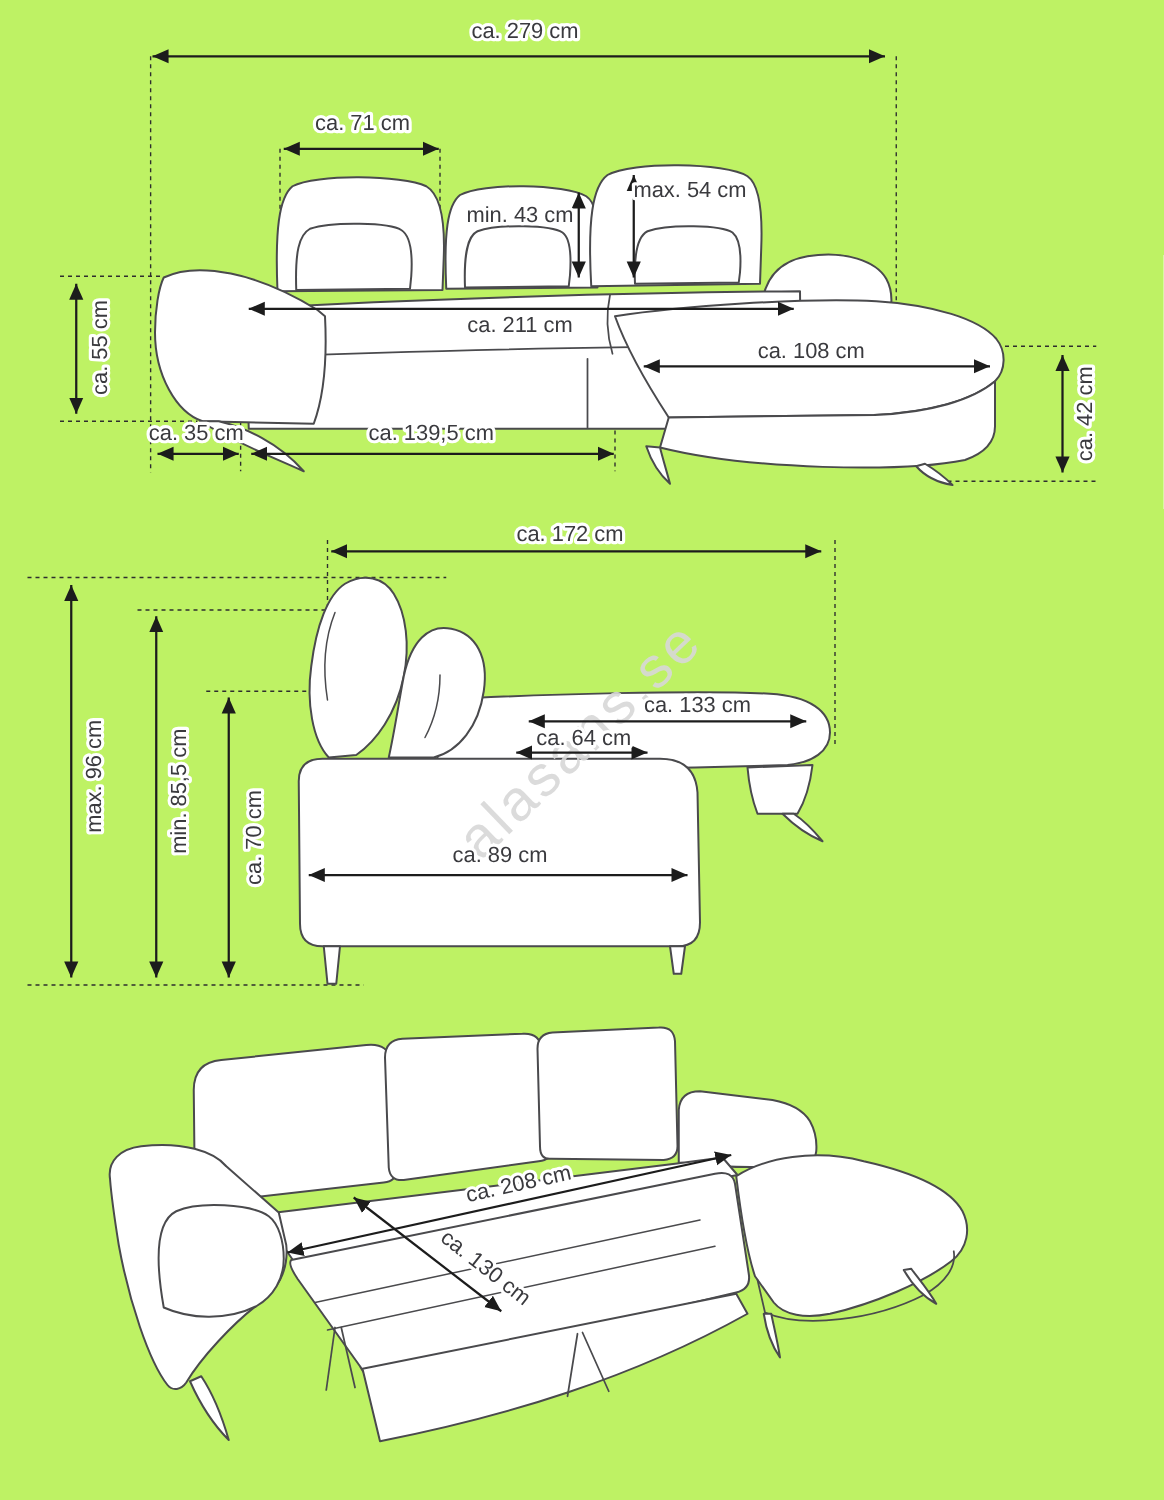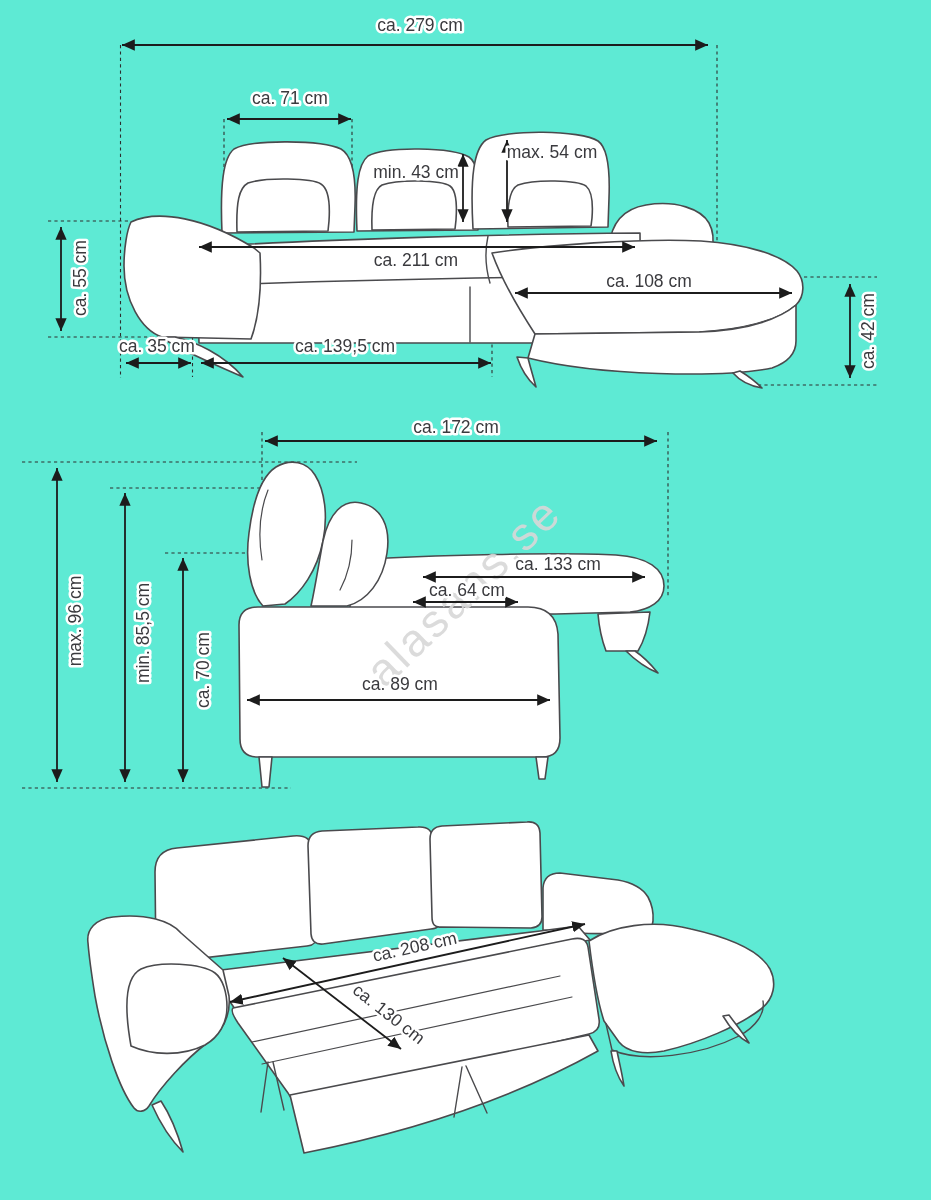--- a/index.html
+++ b/index.html
@@ -1,16 +1,16 @@
 <!DOCTYPE html>
 <html><head>
 <meta charset="utf-8">
 <style>
   html,body{margin:0;padding:0;background:#ffffff;width:931px;height:1200px;overflow:hidden;}
-  .stage{width:931px;height:1200px;position:relative;background:#5eead4;}
+  .stage{width:931px;height:1200px;position:relative;background:#bef264;}
   svg{display:block;}
   .art{fill:#ffffff;stroke:#4a4a4d;stroke-width:1.6;stroke-linejoin:round;stroke-linecap:round;}
   .artline{fill:none;stroke:#4a4a4d;stroke-width:1.4;stroke-linejoin:round;stroke-linecap:round;}
   .crease{fill:none;stroke:#4a4a4d;stroke-width:1.2;stroke-linecap:round;}
   .dim{stroke:#1c1c1c;stroke-width:1.8;fill:none;}
   .dash{stroke:#2e2e2e;stroke-width:1.1;fill:none;stroke-dasharray:3.2 3.2;}
   .lbl{font-family:"Liberation Sans",sans-serif;font-size:17.5px;fill:#3a3a3e;
        text-anchor:middle;dominant-baseline:middle;
        paint-order:stroke;stroke:#ffffff;stroke-width:5px;stroke-linejoin:round;}
   .wm{font-family:"Liberation Sans",sans-serif;font-size:46px;fill:#d8d8d8;

